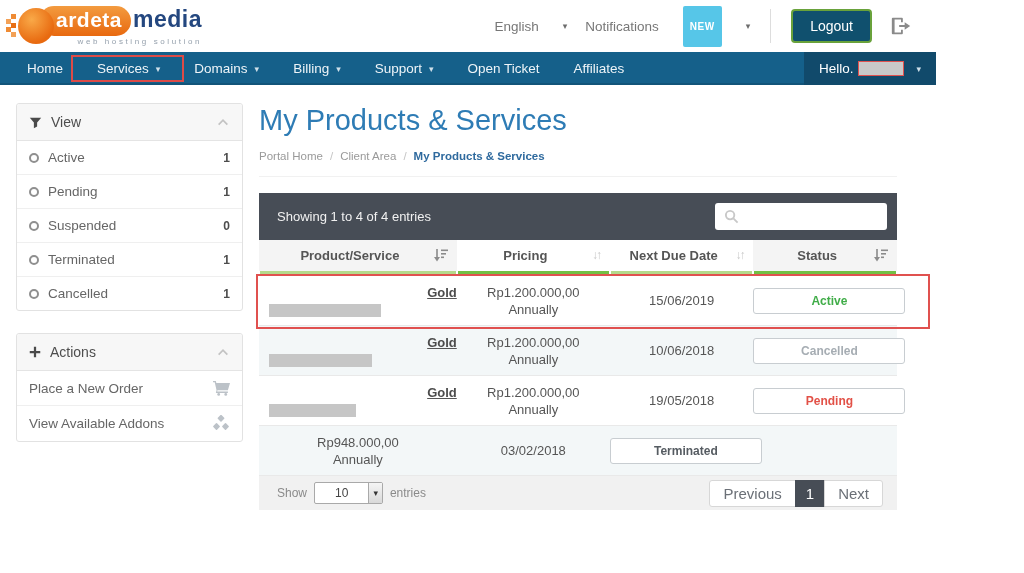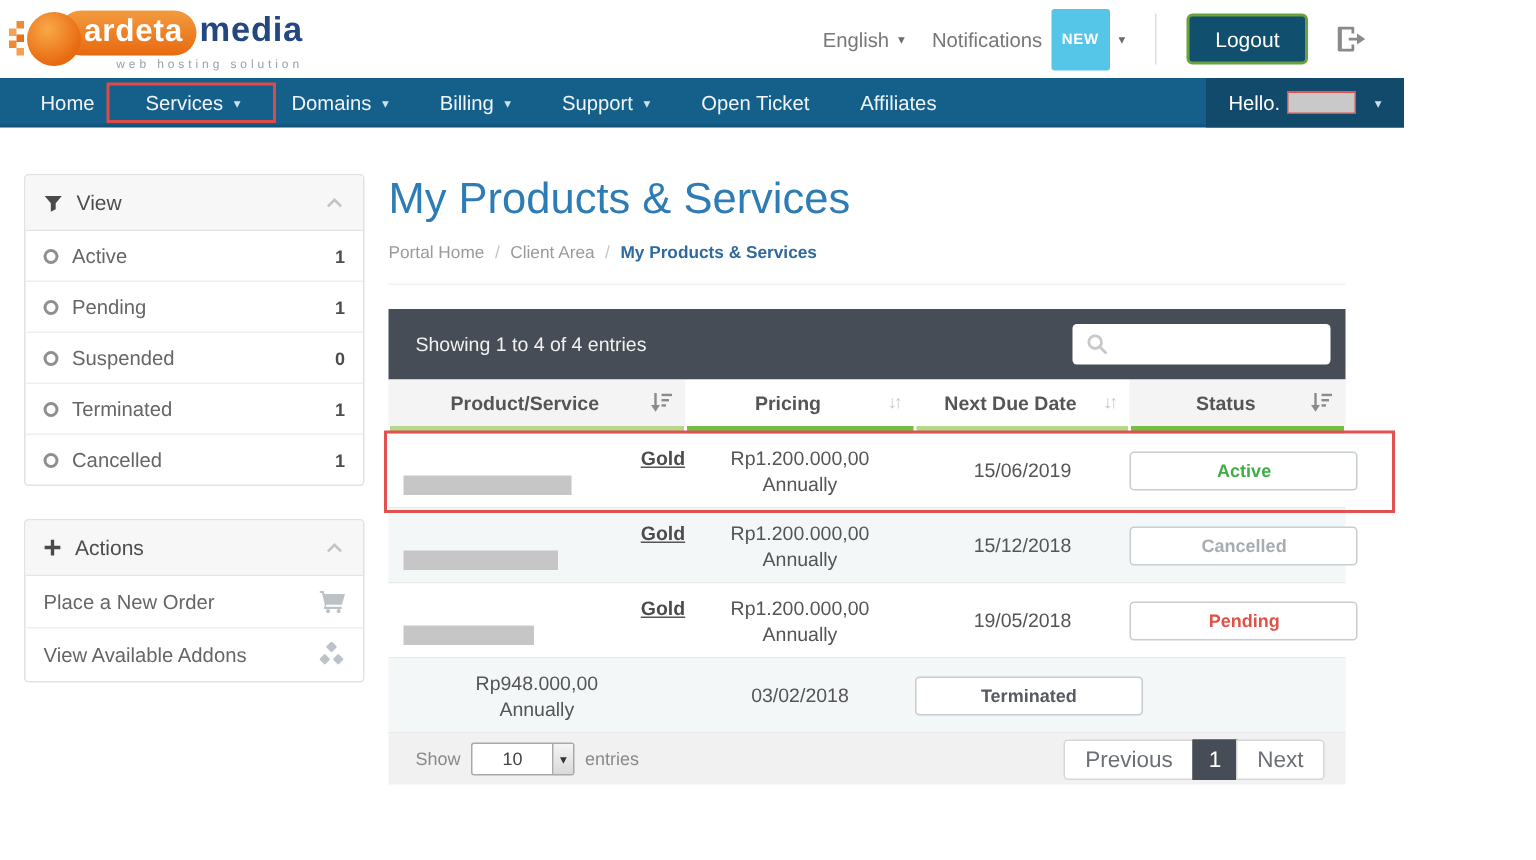--- a/index.html
+++ b/index.html
@@ -12,37 +12,37 @@
   .logo-mark { width:36px; height:36px; border-radius:50%; background:radial-gradient(circle at 38% 32%, #f9a948, #e86a10 70%); position:relative; z-index:2; margin-right:-15px; }
   .logo-mark::before { content:""; position:absolute; left:-7px; top:6px; width:5px; height:5px; background:#ef8b34;
     box-shadow:0 9px 0 #e86f15, 0 18px 0 #f3a156, -5px 5px 0 #f3a156, -5px 13px 0 #ef8b34; }
   .logo-txt { display:flex; flex-direction:column; }
   .logo-row { display:flex; align-items:baseline; }
   .brand-pill { background:linear-gradient(#f39b3f,#e8690f); color:#fff; font-weight:bold; font-size:21px; padding:2px 9px 4px 17px; border-radius:15px; letter-spacing:.5px; }
   .brand-media { color:#24477f; font-weight:bold; font-size:23px; margin-left:2px; letter-spacing:.5px; }
   .logo-tag { font-size:8px; letter-spacing:2.6px; color:#96a1ad; text-align:right; margin-top:1px; }
 
   .top-right { display:flex; align-items:center; gap:18px; }
-  .top-link { color:#777; font-size:13.5px; display:flex; align-items:center; gap:6px; cursor:pointer;text-align:center; }
+  .top-link { color:#777; font-size:13.5px; display:flex; align-items:center; gap:24px; cursor:pointer;text-align:center; }
   .caret { font-size:9px; color:#6d6d6d; }
   .badge-new { background:#56c6e8; color:#fff; font-size:10px; font-weight:bold; padding:15px 7px; border-radius:2px; letter-spacing:.5px; }
   .vdiv { width:1px; height:34px; background:#ddd; margin:0 2px; }
   .logout-btn { background:#10506e; border:2px solid #69a23b; border-radius:4px; color:#fff; font-size:14px; padding:7px 17px; cursor:pointer; font-family:inherit; }
   .signout { display:flex; align-items:center; cursor:pointer; }
 
   
   .navbar { height:33px; background:#15608a; display:flex; align-items:stretch; padding-left:10px; box-shadow:inset 0 -2px rgba(0,0,0,.12); }
   .nav-item { display:flex; align-items:center; padding:0 17px; color:#eef4f8; font-size:13.5px; cursor:pointer; position:relative; }
   .nav-caret { font-size:9px; margin-left:7px; color:#cfe0ea; }
   .nav-user { margin-left:auto; background:#114a6b; display:flex; align-items:center; padding:0 15px; color:#fff; font-size:13.5px; gap:5px; cursor:pointer; }
   .redacted-user { width:46px; height:15px; background:#c9c9c9; border:1px solid #e0514f; }
   .annot-services { position:absolute; left:-9px; right:-7px; top:3px; bottom:3px; border:2px solid #dd4b47; pointer-events:none; }
 
   
-  .content { display:flex; gap:16px; padding:18px 39px 0 16px;margin-top:13px; }
+  .content { display:flex; gap:16px; padding:18px 39px 0 16px; }
   .sidebar { width:227px; flex:0 0 227px; }
   .main { flex:1; min-width:0; }
 
   
   .panel { border:1px solid #e2e2e2; border-radius:3px; background:#fff; margin-bottom:22px; }
   .panel-head { background:#f7f7f7; border-bottom:1px solid #e4e4e4; padding:10px 12px; display:flex; align-items:center; gap:9px; color:#4d4d4d; font-size:14px; cursor:pointer; border-radius:3px 3px 0 0; }
   .panel-head .chev { margin-left:auto; display:flex; }
   .p-item { display:flex; align-items:center; gap:9px; padding:9px 12px; border-bottom:1px solid #efefef; color:#666; font-size:13.5px; cursor:pointer; }
   .p-item:last-child { border-bottom:none; }
   .o-circle { width:10px; height:10px; border:2px solid #8f8f8f; border-radius:50%; flex:0 0 auto; }
@@ -322,21 +322,21 @@
 
           <div class="trow alt">
             <div class="td-product">
               <div class="pname">Gold</div>
               <div class="redact" style="width:103px"></div>
             </div>
             <div class="td-center">
               <div>Rp1.200.000,00</div>
               <div class="cycle">Annually</div>
             </div>
-            <div class="td-center">15/12/2018</div>
+            <div class="td-center">10/06/2018</div>
             <div class="td-center">
               <span class="status-btn" style="color: rgb(166, 173, 179);">Cancelled</span>
             </div>
           </div>
 
           <div class="trow">
             <div class="td-product">
               <div class="pname">Gold</div>
               <div class="redact" style="width:87px"></div>
             </div>

